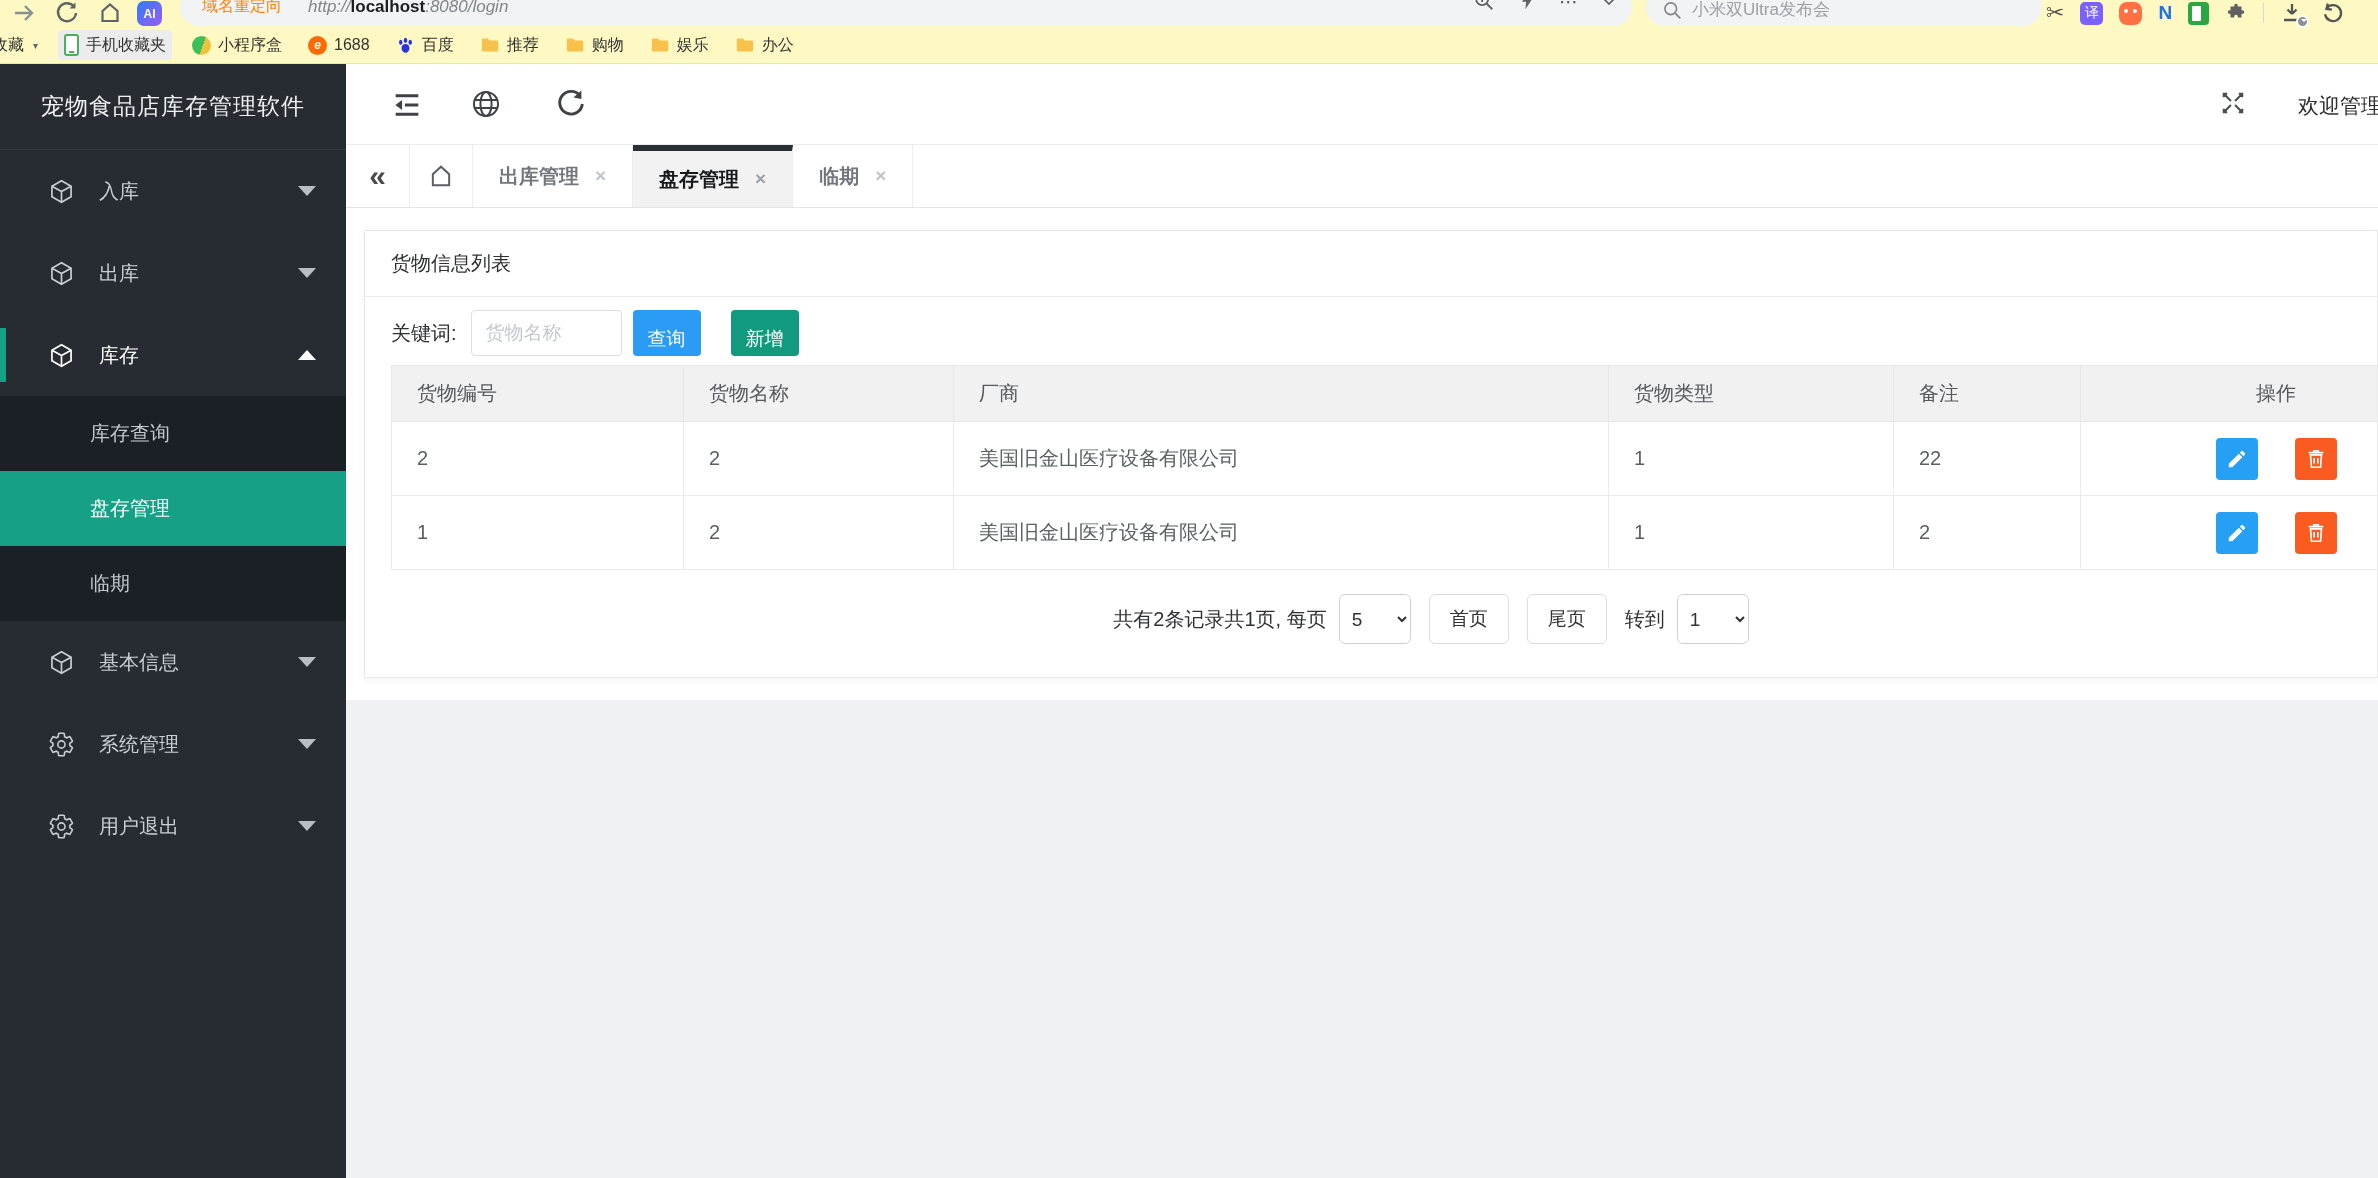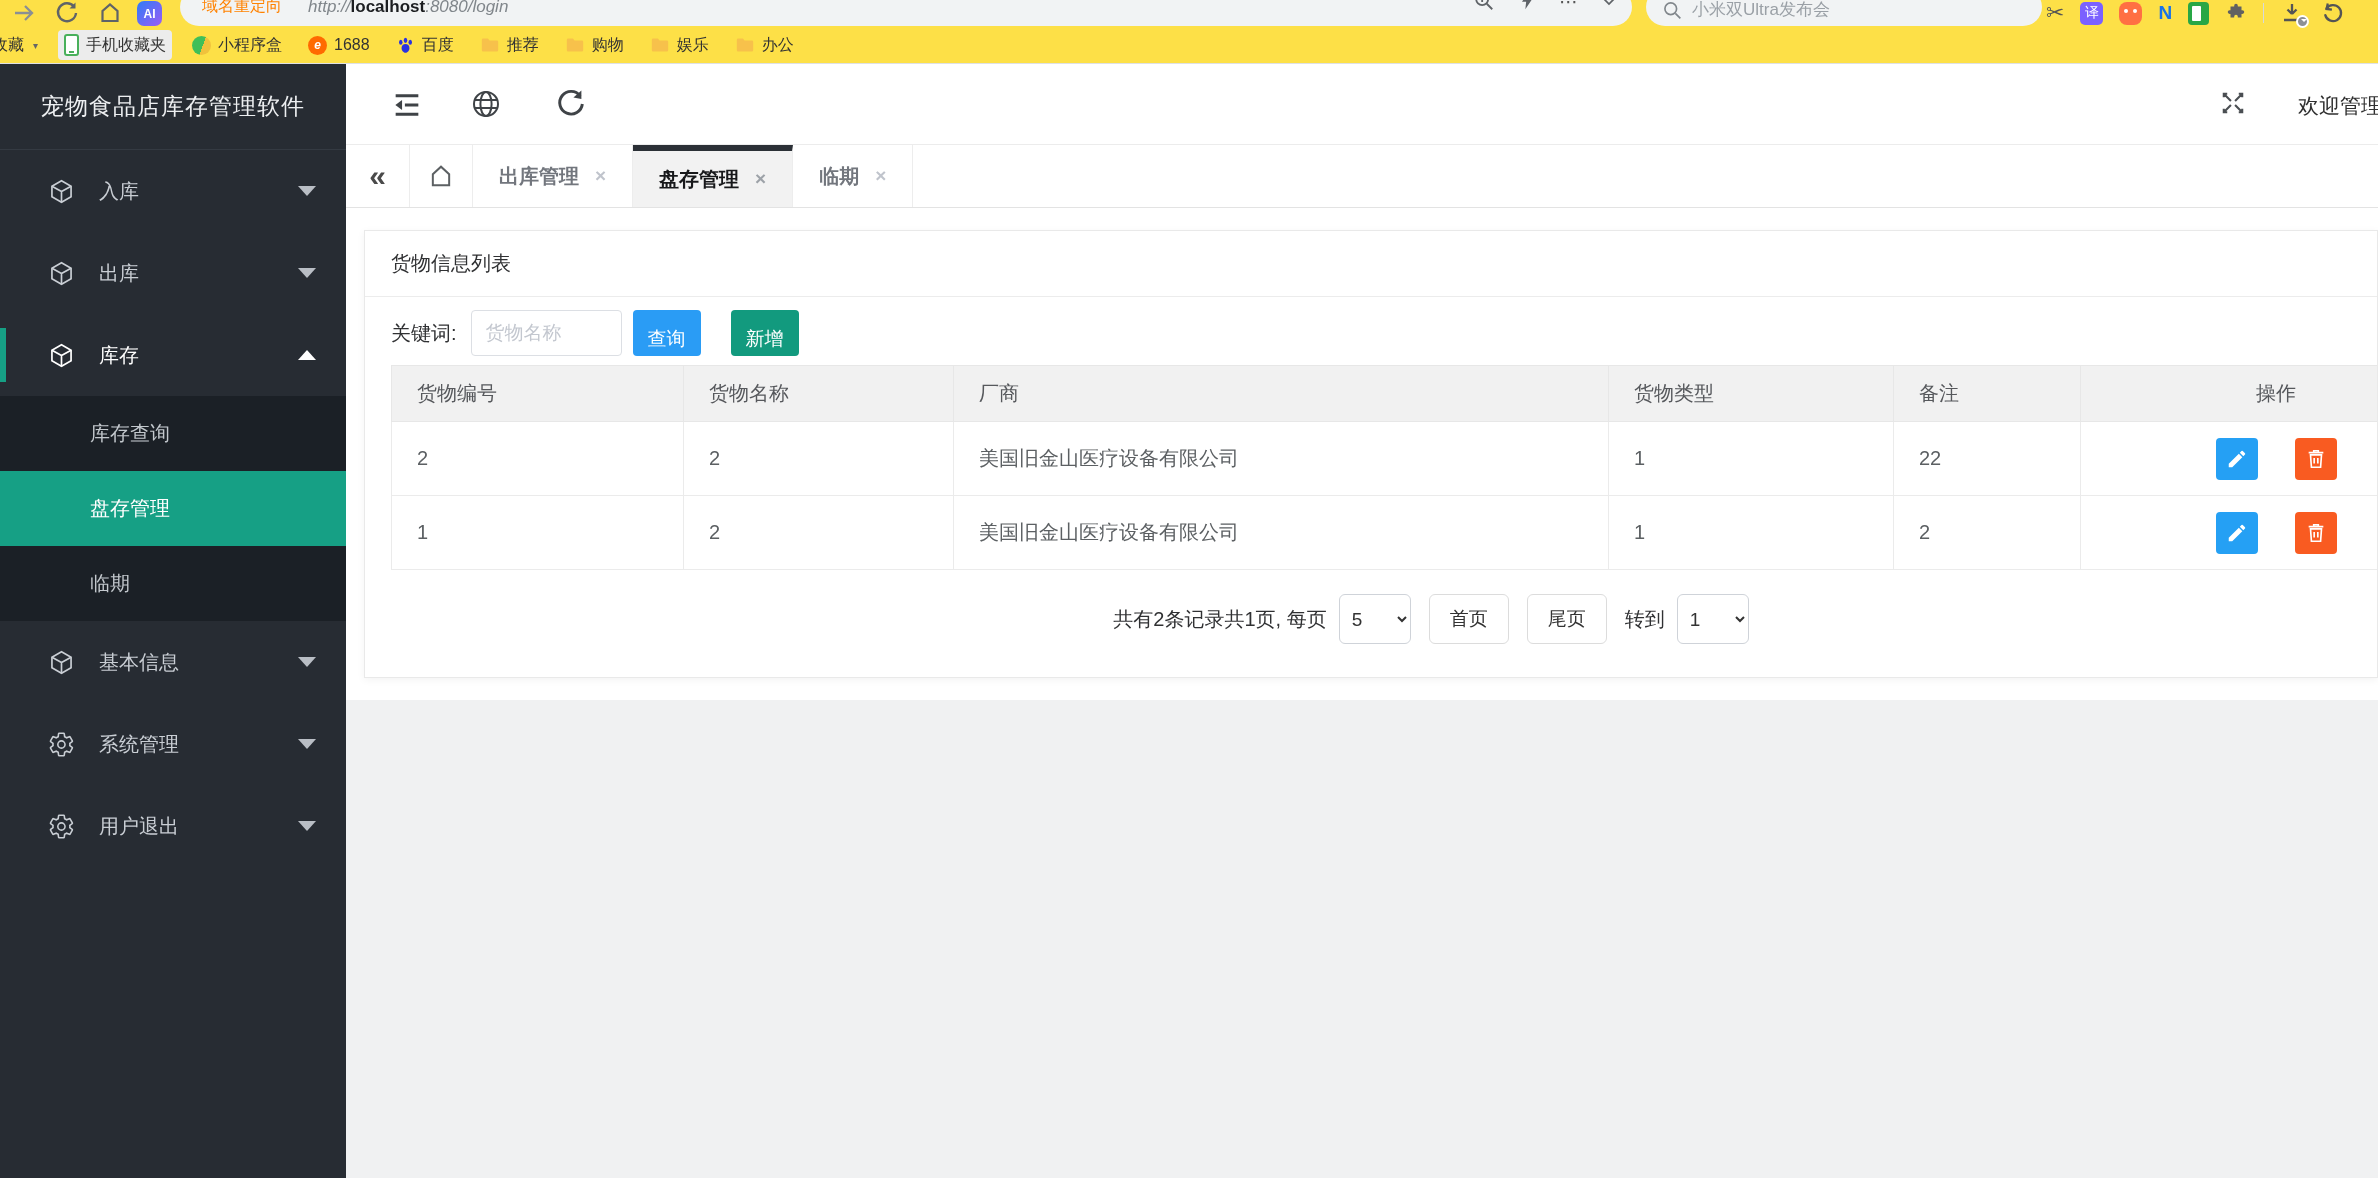--- a/index.html
+++ b/index.html
@@ -2,21 +2,21 @@
 <html><head>
 <meta charset="utf-8">
 <style>
   * { margin:0; padding:0; box-sizing:border-box; }
   html,body { width:2378px; height:1178px; overflow:hidden; }
   body { font-family:"Liberation Sans","DejaVu Sans",sans-serif; background:#f0f1f2; }
   #root { position:relative; width:2378px; height:1178px; overflow:hidden; background:#f0f1f2; }
   .ico { display:inline-flex; align-items:center; justify-content:center; }
 
   
-  .chrome { position:absolute; left:0; top:0; width:2378px; height:64px; background:#fde047; border-bottom:1px solid #dfe1e4; z-index:50; }
+  .chrome { position:absolute; left:0; top:0; width:2378px; height:64px; background:#fef9c3; border-bottom:1px solid #dfe1e4; z-index:50; }
   .toolbar { position:absolute; left:0; top:0; width:2378px; height:28px; }
   .tb-ico { position:absolute; top:1px; width:24px; height:24px; }
   .addressbar { position:absolute; left:180px; top:-12px; width:1452px; height:38px; background:#f1f3f4; border-radius:19px; }
   .addr-inner { position:absolute; left:22px; top:8px; display:flex; align-items:center; white-space:nowrap; font-size:17px; }
   .redir-label { color:#ff8200; font-size:16px; margin-right:26px; }
   .url-scheme,.url-rest { color:#80868b;font-style:italic; }
   .url-host { color:#1c1e21; font-weight:bold; }
   .addr-icons { position:absolute; right:14px; top:0; height:26px; display:flex; align-items:center; gap:22px; }
   .searchbar { position:absolute; left:1646px; top:-12px; width:396px; height:38px; background:#f1f3f4; border-radius:19px; }
   .search-inner { position:absolute; left:16px; top:12px; display:flex; align-items:center; gap:10px; }

